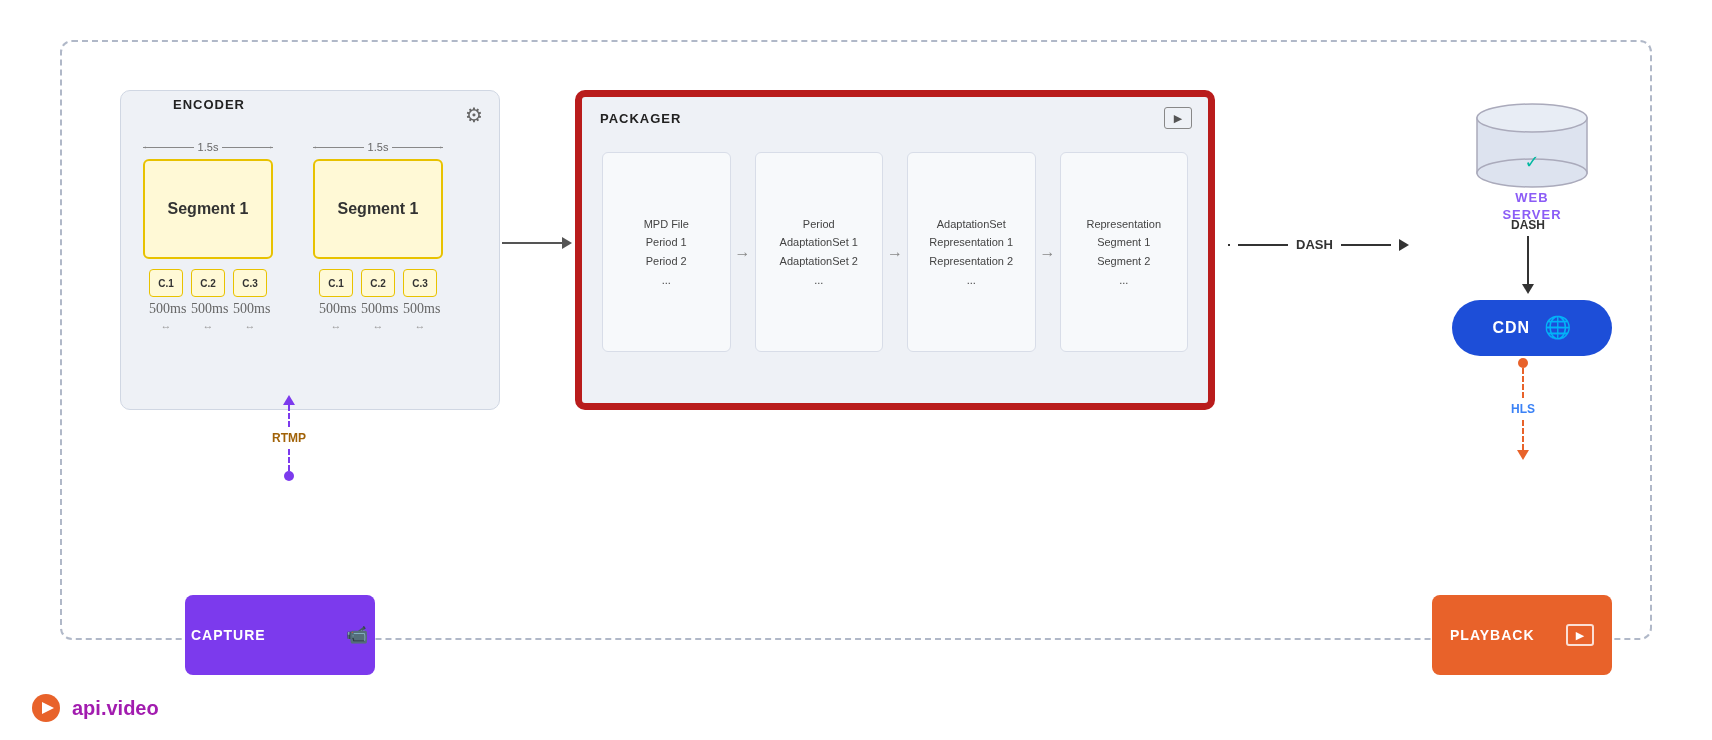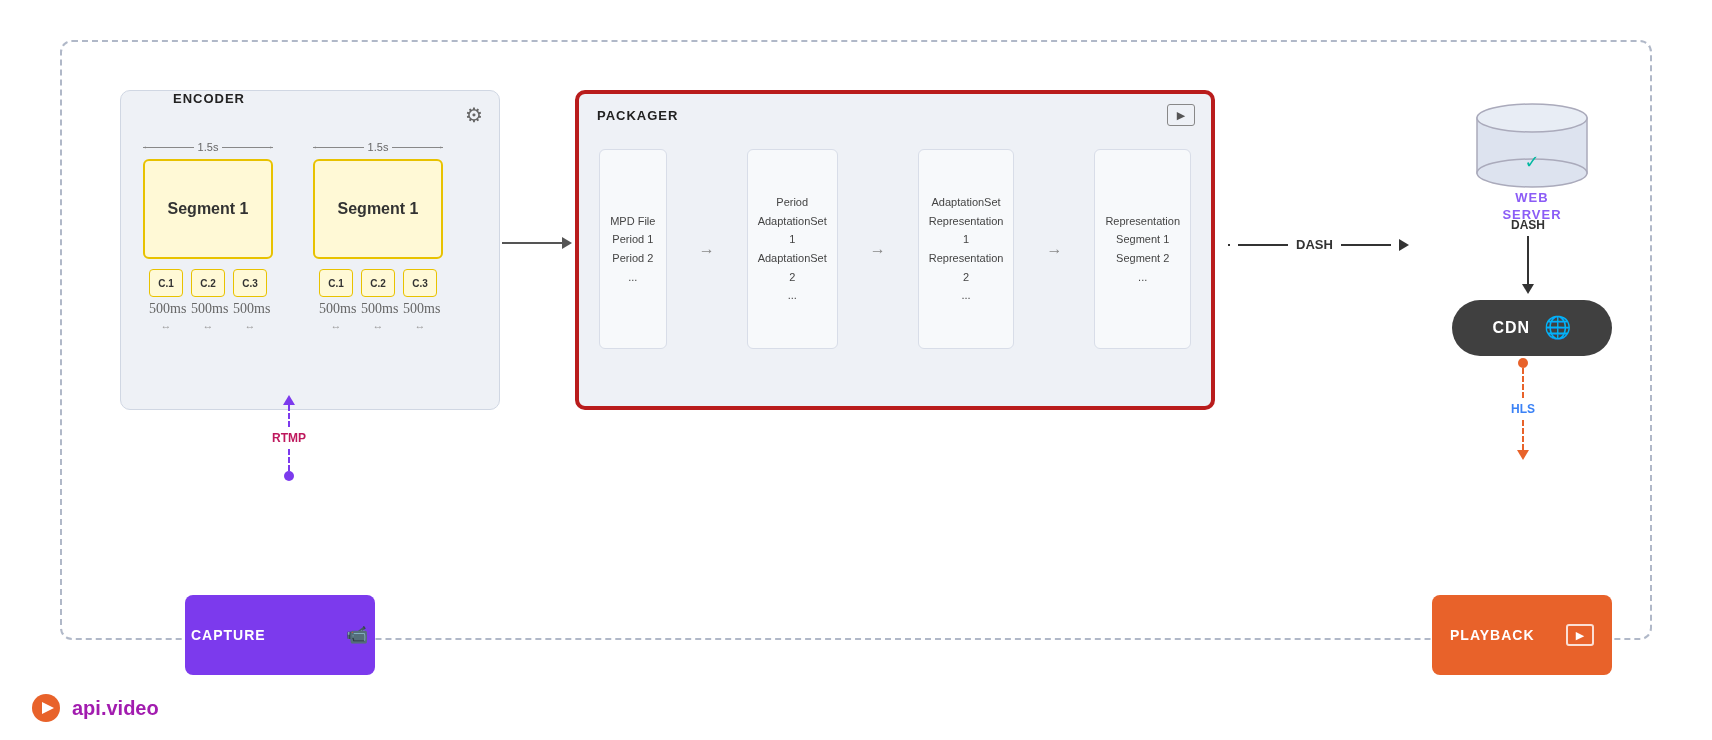--- a/index.html
+++ b/index.html
@@ -29,21 +29,21 @@
       top: 50px;
       left: 60px;
       width: 380px;
       height: 320px;
       background: #eef1f6;
       border-radius: 10px;
       border: 1px solid #d0d7e3;
     }
     .encoder-title {
       position: absolute;
-      top: 0;
+      top: 6px;
       left: 18px;
       font-size: 13px;
       font-weight: 800;
       letter-spacing: 1px;
       color: #222;
       padding-left: 34px;
     }
     .encoder-gear {
       position: absolute;
       top: 12px;
@@ -143,21 +143,21 @@
       color: #555;
     }
 
     
     .packager-cards {
       position: absolute;
       top: 55px;
       left: 20px;
       right: 20px;
       display: flex;
-      gap: 32px;
+      gap: 4px;
       align-items: center;
     }
     .packager-card {
       flex: 1;
       background: #f7f9fb;
       border: 1px solid #d8dde8;
       border-radius: 6px;
       padding: 16px 10px;
       min-height: 200px;
       display: flex;
@@ -177,21 +177,21 @@
       flex-shrink: 0;
     }
 
     
     .cdn-box {
       position: absolute;
       right: 60px;
       top: 290px;
       width: 160px;
       height: 56px;
-      background: #404040;
+      background: #1d4ed8;
       border-radius: 30px;
       display: flex;
       align-items: center;
       justify-content: center;
       gap: 14px;
     }
     .cdn-label {
       font-size: 16px;
       font-weight: 800;
       color: #fff;
@@ -347,21 +347,21 @@
       <span class="chunk-arrow">↔</span>
     </div>
   </div>
 </div>
 
 <div style="position:absolute;top:237px;left:502px;display:flex;align-items:center;">
   <div style="width:60px;height:2px;background:#555;"></div>
   <div style="width:0;height:0;border-top:6px solid transparent;border-bottom:6px solid transparent;border-left:10px solid #555;"></div>
 </div>
 
-<div class="packager-box" style="position:absolute;top:90px;left:575px;width:640px;height:320px;background:#eef1f6;border-radius:10px;border:4px solid #b91c1c;">
+<div class="packager-box" style="position:absolute;top:90px;left:575px;width:640px;height:320px;background:#eef1f6;border-radius:10px;border:7px solid #b91c1c;">
   <span class="packager-title">PACKAGER</span>
   <div class="packager-play-icon">▶</div>
 
   <div class="packager-cards">
 
     <div class="packager-card">
       <span class="packager-card-text">MPD File<br>Period 1<br>Period 2<br>...</span>
     </div>
     <span class="packager-arrow">→</span>
 
@@ -429,21 +429,21 @@
 </div>
 
 <div class="playback-box" style="position:absolute;right:100px;bottom:65px;">
   <span class="playback-label">PLAYBACK</span>
   <div class="playback-icon">▶</div>
 </div>
 
 <div style="position:absolute;left:272px;top:395px;display:flex;flex-direction:column;align-items:center;gap:0;">
   <div style="width:0;height:0;border-left:6px solid transparent;border-right:6px solid transparent;border-bottom:10px solid #7c3aed;"></div>
   <div style="width:2px;height:22px;border-left:2px dashed #7c3aed;"></div>
-  <span style="font-size:12px;font-weight:700;color:#be185d;margin:4px 0;">RTMP</span>
+  <span style="font-size:12px;font-weight:700;color:#a16207;margin:4px 0;">RTMP</span>
   <div style="width:2px;height:22px;border-left:2px dashed #7c3aed;"></div>
   <div style="width:10px;height:10px;border-radius:50%;background:#7c3aed;"></div>
 </div>
 
 <div class="capture-box" style="position:absolute;left:185px;bottom:65px;">
   <span class="capture-label">CAPTURE</span>
   <span class="capture-icon">📹</span>
 </div>
 
 <div class="logo-area">

